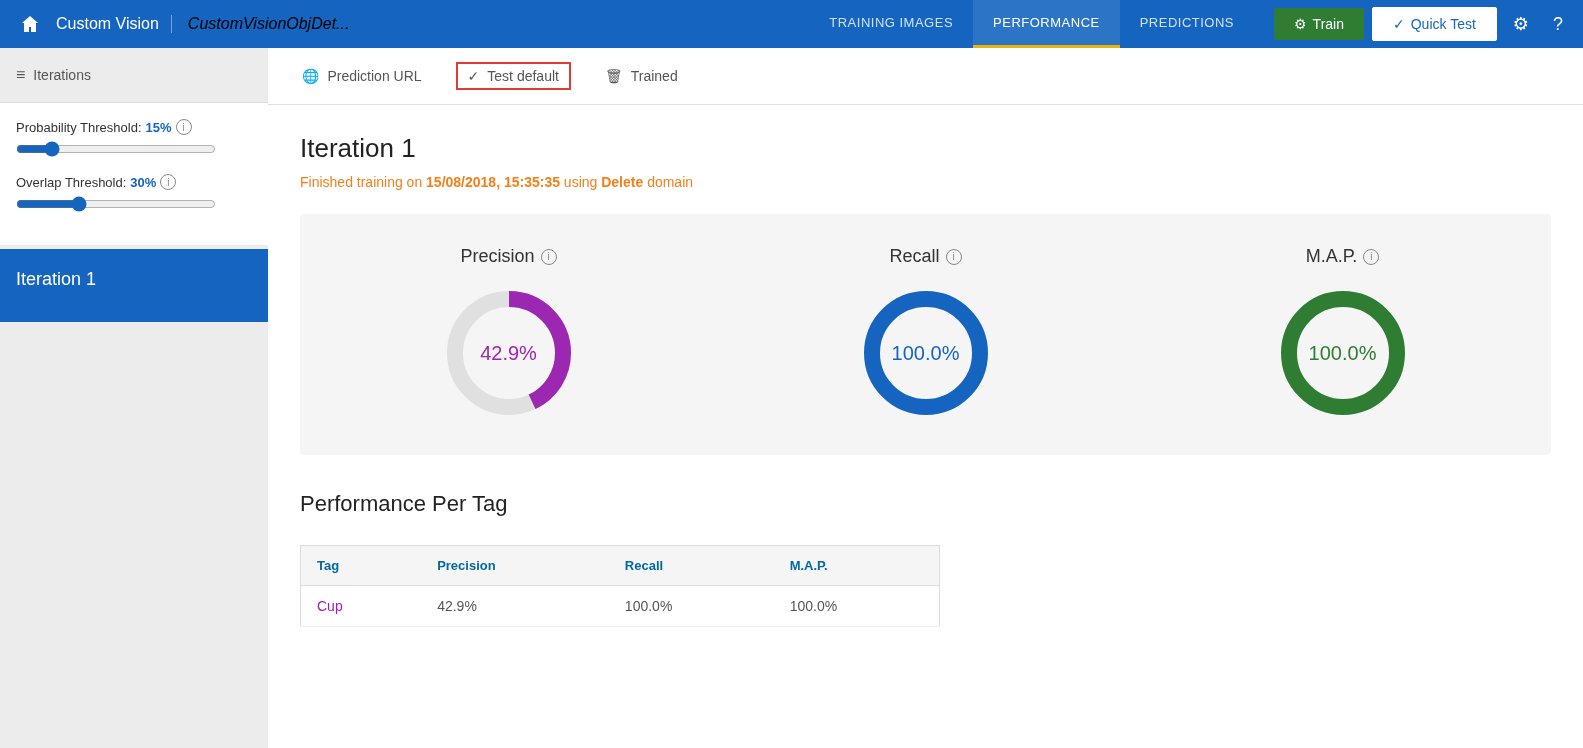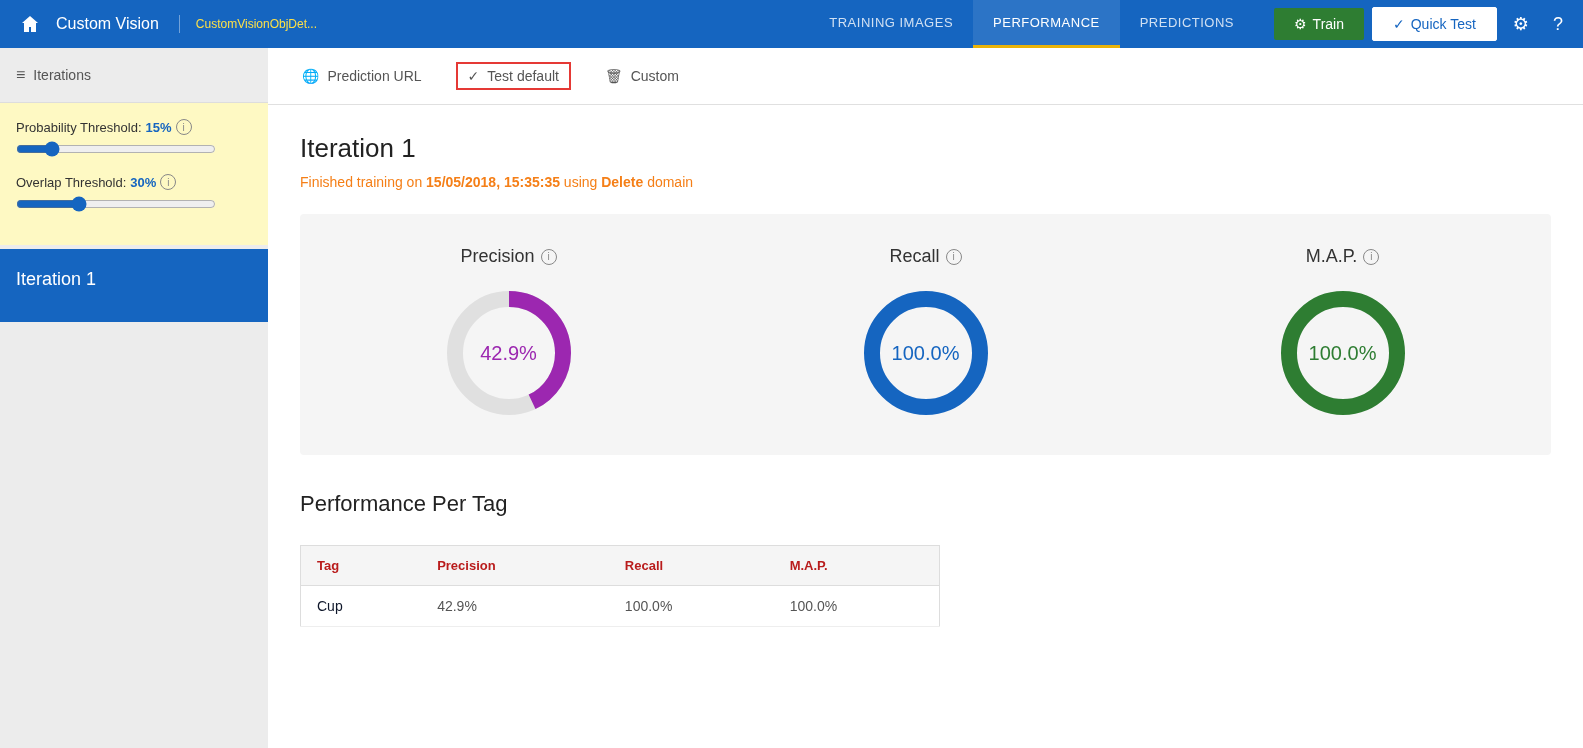--- a/index.html
+++ b/index.html
@@ -17,28 +17,29 @@
     .header-home {
       width: 36px; height: 36px;
       display: flex; align-items: center; justify-content: center;
       cursor: pointer;
       margin-right: 8px;
     }
     .header-app-name {
       font-size: 16px;
       font-weight: 400;
       color: white;
-      padding-right: 20px;
+      padding-right: 12px;
       border-right: 1px solid rgba(255,255,255,0.4);
       margin-right: 16px;
     }
     .header-project-name {
-      font-size: 12px;
-      color: #fde047;
+      font-size: 16px;
+      color: #000000;
       flex: 1;
+      font-style: italic;
     }
     .header-nav {
       display: flex;
       align-items: flex-end;
       height: 100%;
       margin: 0 20px;
     }
     .header-nav-item {
       padding: 0 20px;
       height: 100%;
@@ -116,21 +117,21 @@
       display: flex;
       align-items: center;
       padding: 18px 16px;
       font-size: 14px;
       color: #555;
       gap: 8px;
       border-bottom: 1px solid #ddd;
     }
     .sidebar-threshold-section {
       padding: 16px;
-      background: #fef9c3;
+      background: #ffffff;
     }
     .threshold-row {
       margin-bottom: 14px;
     }
     .threshold-label {
       font-size: 13px;
       color: #333;
       margin-bottom: 6px;
       display: flex;
       align-items: center;
@@ -281,31 +282,31 @@
       width: 640px;
       border-collapse: collapse;
       border: 1px solid #ddd;
     }
     .perf-table th {
       background: #f5f5f5;
       padding: 12px 16px;
       text-align: left;
       font-size: 13px;
       font-weight: 600;
-      color: #b91c1c;
+      color: #0369a1;
       border-bottom: 1px solid #ddd;
     }
     .perf-table td {
       padding: 12px 16px;
       font-size: 14px;
       color: #555;
       border-bottom: 1px solid #eee;
     }
     .perf-table td.tag-link {
-      color: #0f172a;
+      color: #a21caf;
       cursor: pointer;
     }
   </style>
 </head>
 <body>
 
 <div class="header">
   <div class="header-home">
     <svg width="20" height="20" viewBox="0 0 20 20" fill="white">
       <path d="M10 2L2 9h2v9h5v-5h2v5h5V9h2z"></path>
@@ -370,29 +371,29 @@
       <button class="toolbar-btn">
         <span>🌐</span>
         <span>Prediction URL</span>
       </button>
       <button class="toolbar-btn highlighted">
         <span>✓</span>
         <span>Test default</span>
       </button>
       <button class="toolbar-btn">
         <span>🗑</span>
-        <span>Custom</span>
+        <span>Trained</span>
       </button>
     </div>
 
     <div class="content">
       <h1 class="page-title">Iteration 1</h1>
 
       <div class="training-info">
-        <span>Finished training on </span><strong>15/05/2018, 15:35:35</strong><span> using </span><strong>Delete</strong><span> domain</span>
+        <span>Finished training on </span><strong>15/08/2018, 15:35:35</strong><span> using </span><strong>Delete</strong><span> domain</span>
       </div>
 
       <div class="metrics-box">
 
         <div class="metric-item">
           <div class="metric-label">
             <span>Precision</span>
             <span class="info-icon">i</span>
           </div>
           <div class="donut-container">

